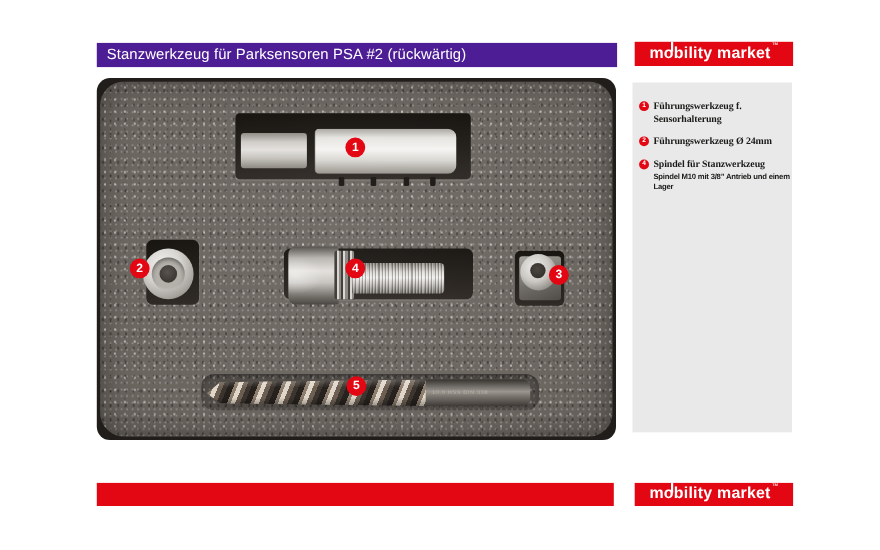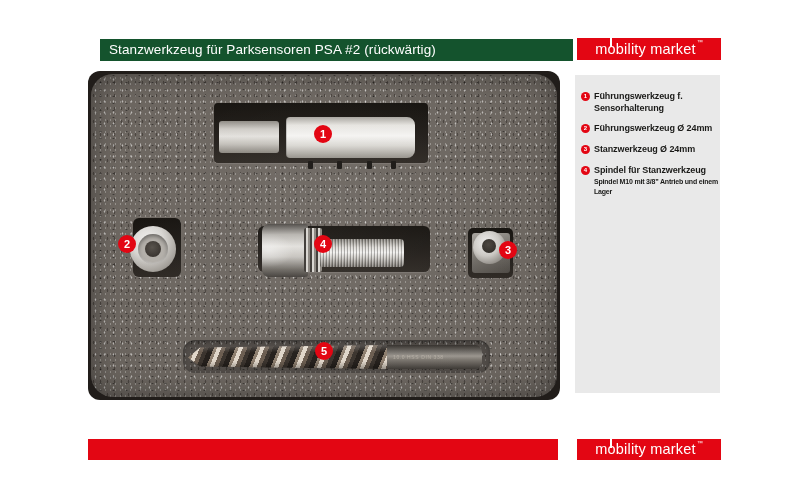--- a/index.html
+++ b/index.html
@@ -1,41 +1,41 @@
 <!DOCTYPE html>
 <html><head>
 <meta charset="utf-8">
 <style>
   html,body{margin:0;padding:0;background:#ffffff;}
   .page{position:relative;width:800px;height:500px;background:#ffffff;overflow:hidden;
         font-family:"Liberation Sans",sans-serif;}
 
   
-  .titlebar{position:absolute;left:100px;top:39px;width:473px;height:22px;background:#14532d;}
+  .titlebar{position:absolute;left:88px;top:39px;width:473px;height:22px;background:#4c1d95;}
   .titlebar .title{color:#ffffff;font-size:13.5px;line-height:22px;padding-left:9px;
         letter-spacing:.1px;white-space:nowrap;}
   .footerbar{position:absolute;left:88px;top:439px;width:470px;height:21px;background:#e30613;}
 
   .logobox{position:absolute;left:577px;width:144px;background:#e30613;text-align:center;}
   .logobox.hdr{top:38px;height:22px;}
   .logobox.ftr{top:439px;height:21px;}
-  .logotext{color:#ffffff;font-weight:normal;font-size:14.5px;letter-spacing:.2px;
+  .logotext{color:#ffffff;font-weight:bold;font-size:14.5px;letter-spacing:.2px;
         line-height:21px;display:inline-block;}
   .logobox.hdr .logotext{line-height:22px;}
   .tm{font-size:6px;vertical-align:top;position:relative;top:1px;margin-left:1px;color:#fff;}
   .btick{position:absolute;left:33px;top:0;width:2px;height:9px;background:#ffffff;}
 
   
   .legend{position:absolute;left:575px;top:75px;width:145px;height:318px;background:#e9e9e9;
         box-sizing:border-box;padding:16px 0 0 6px;}
   .legend-item{display:flex;align-items:flex-start;margin-bottom:9px;}
   .lbullet{flex:0 0 9px;width:9px;height:9px;border-radius:50%;background:#e30613;color:#fff;
         font-size:6px;font-weight:bold;line-height:9px;text-align:center;margin-top:1px;}
   .ltext{margin-left:4px;width:124px;}
-  .llabel{font-size:9px;font-weight:bold;color:#1a1a18;line-height:1.3;letter-spacing:-.1px;}
+  .llabel{font-size:9px;font-weight:bold;color:#1a1a18;line-height:1.3;letter-spacing:-.1px;font-family:Liberation Serif, serif;}
   .lsub{font-size:7px;font-weight:bold;color:#1a1a18;line-height:1.3;letter-spacing:-.2px;margin-top:1px;}
   .lsub:empty{display:none;}
 
   
   .photo{position:absolute;left:88px;top:71px;width:472px;height:329px;background:#211d1a;
         border-radius:12px;}
   .foam{position:absolute;left:3px;top:3px;width:466px;height:323px;border-radius:22px;
         background-color:#6c6660;
         background-image:
           radial-gradient(rgba(255,255,255,.55) .6px, transparent 1.1px),
@@ -165,27 +165,20 @@
       </div>
     </div>
     <div class="legend-item">
       <div class="lbullet">2</div>
       <div class="ltext">
         <div class="llabel">Führungswerkzeug Ø 24mm</div>
 
       </div>
     </div>
     <div class="legend-item">
-      <div class="lbullet">3</div>
-      <div class="ltext">
-        <div class="llabel">Stanzwerkzeug Ø 24mm</div>
-
-      </div>
-    </div>
-    <div class="legend-item">
       <div class="lbullet">4</div>
       <div class="ltext">
         <div class="llabel">Spindel für Stanzwerkzeug</div>
         <div class="lsub">Spindel M10 mit 3/8” Antrieb und einem Lager</div>
       </div>
     </div>
   </div>
 
   <div class="footerbar"></div>
   <div class="logobox ftr">

